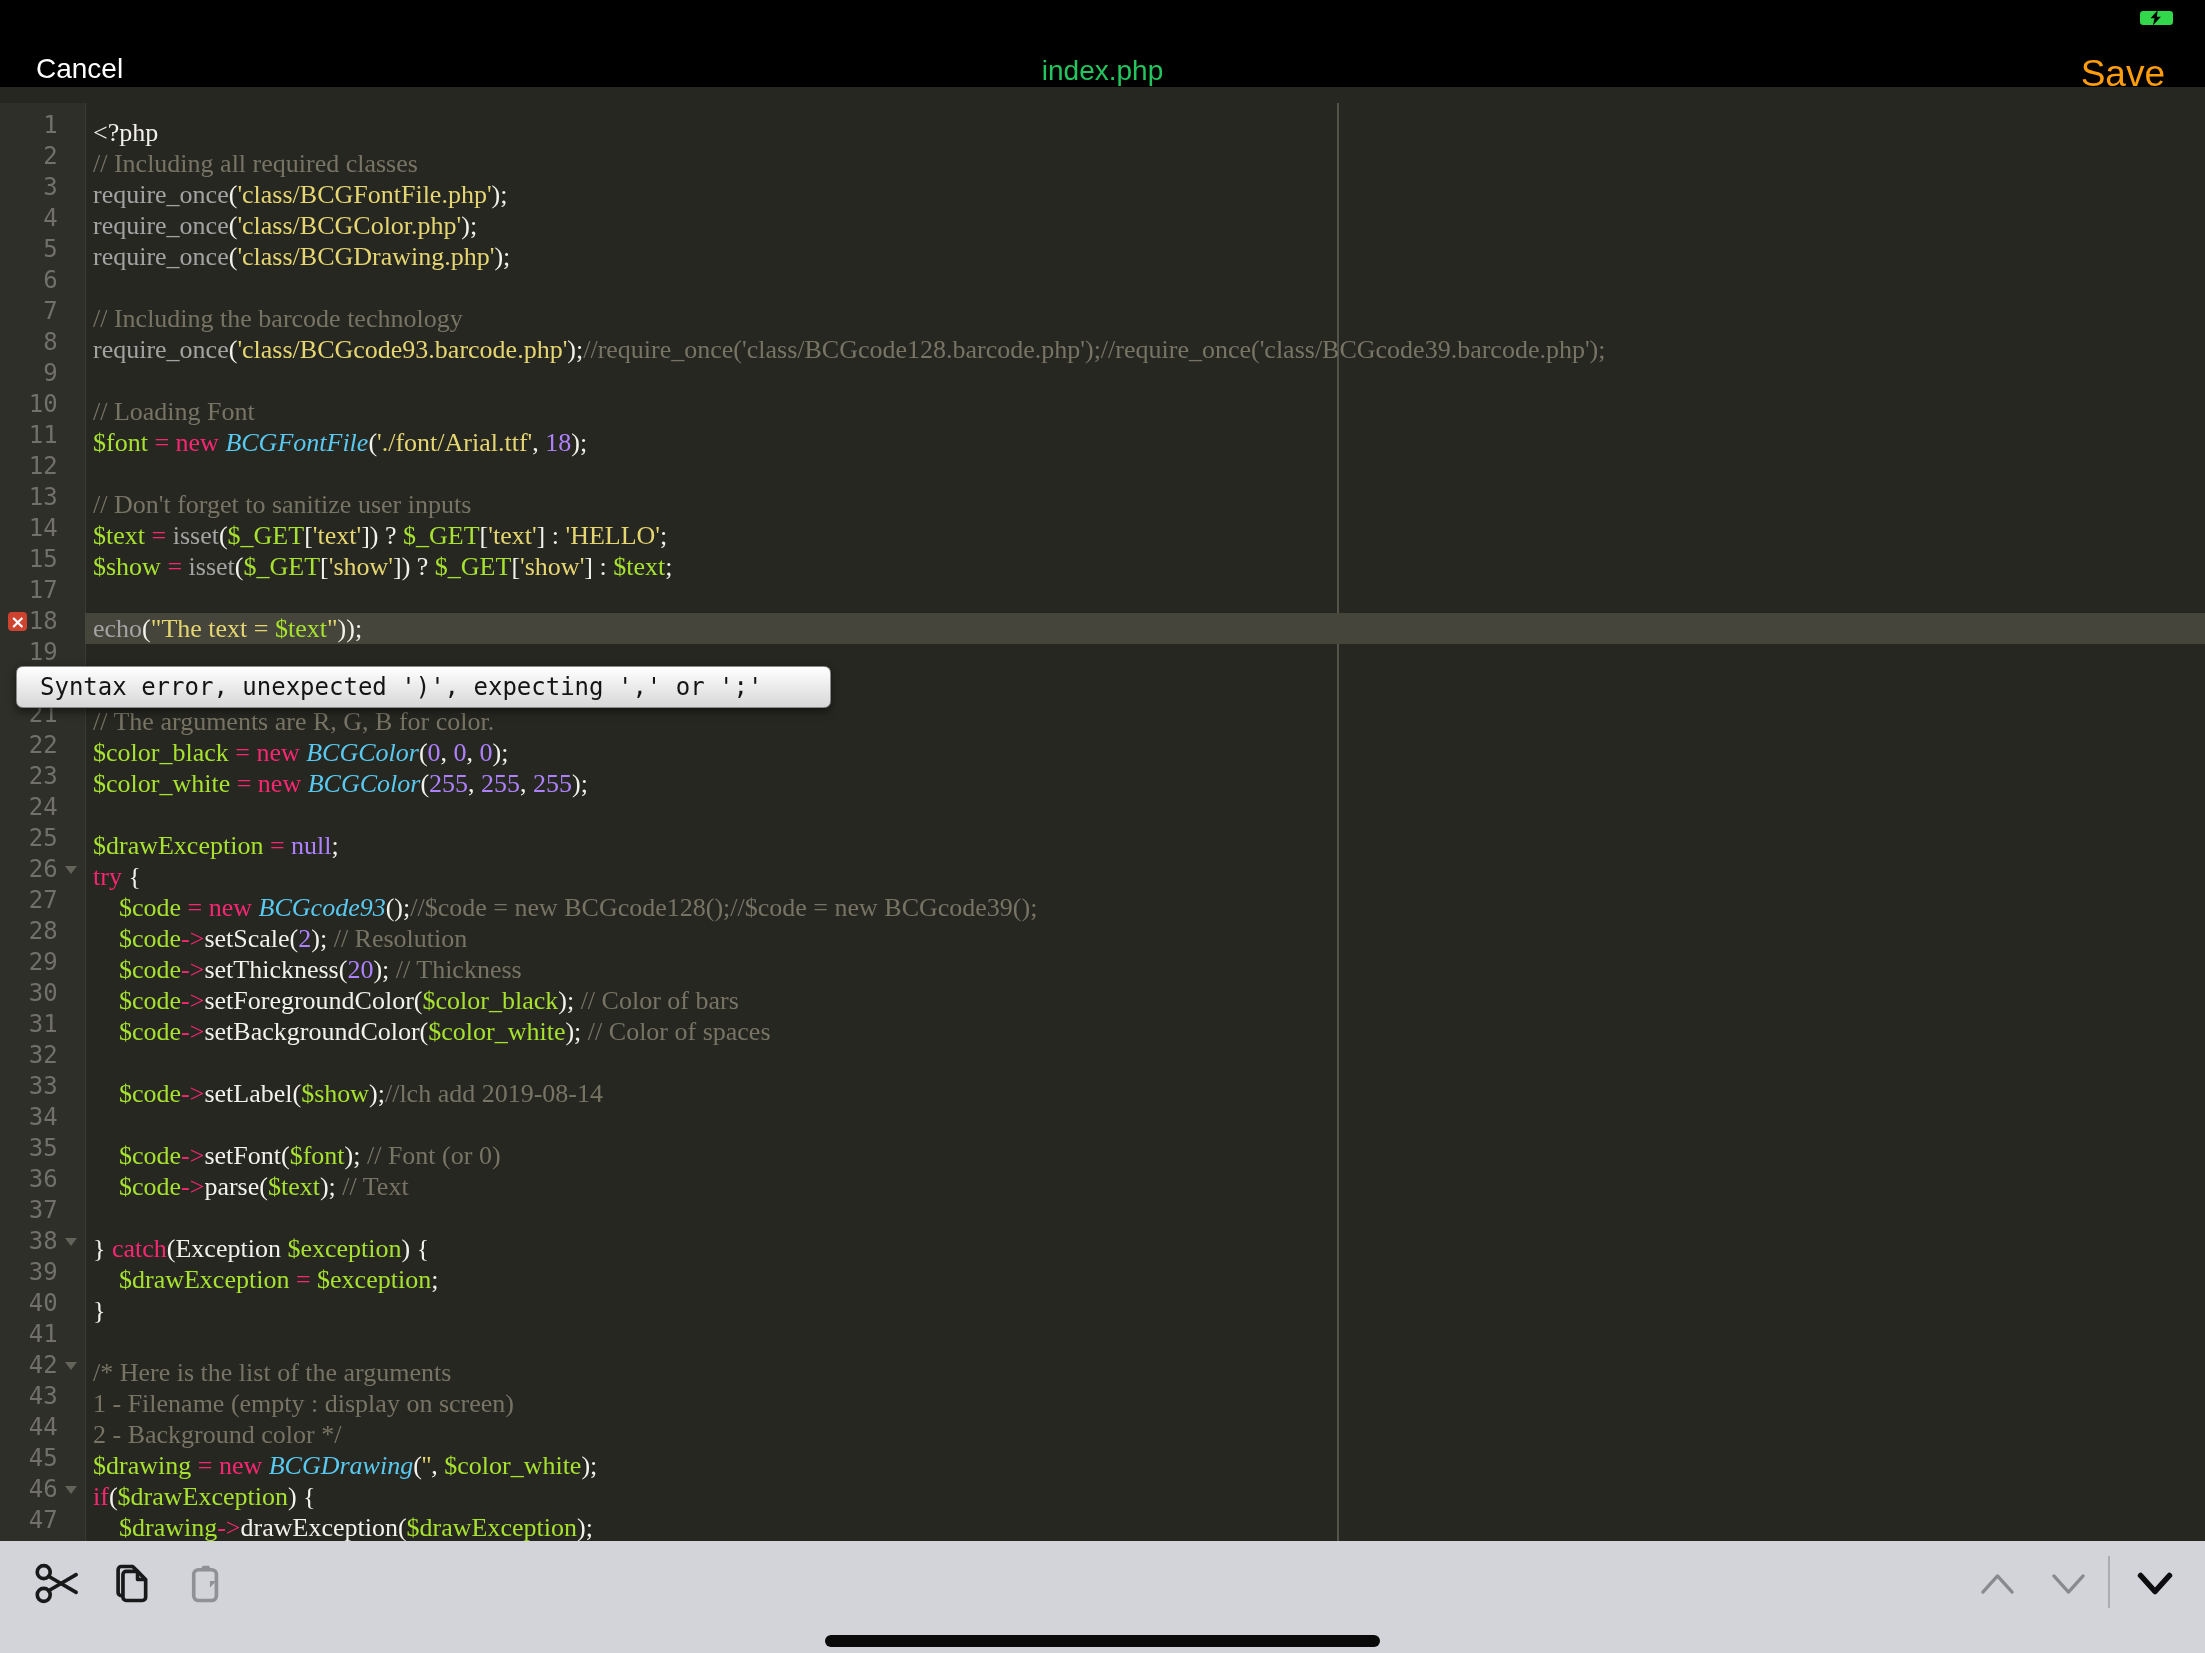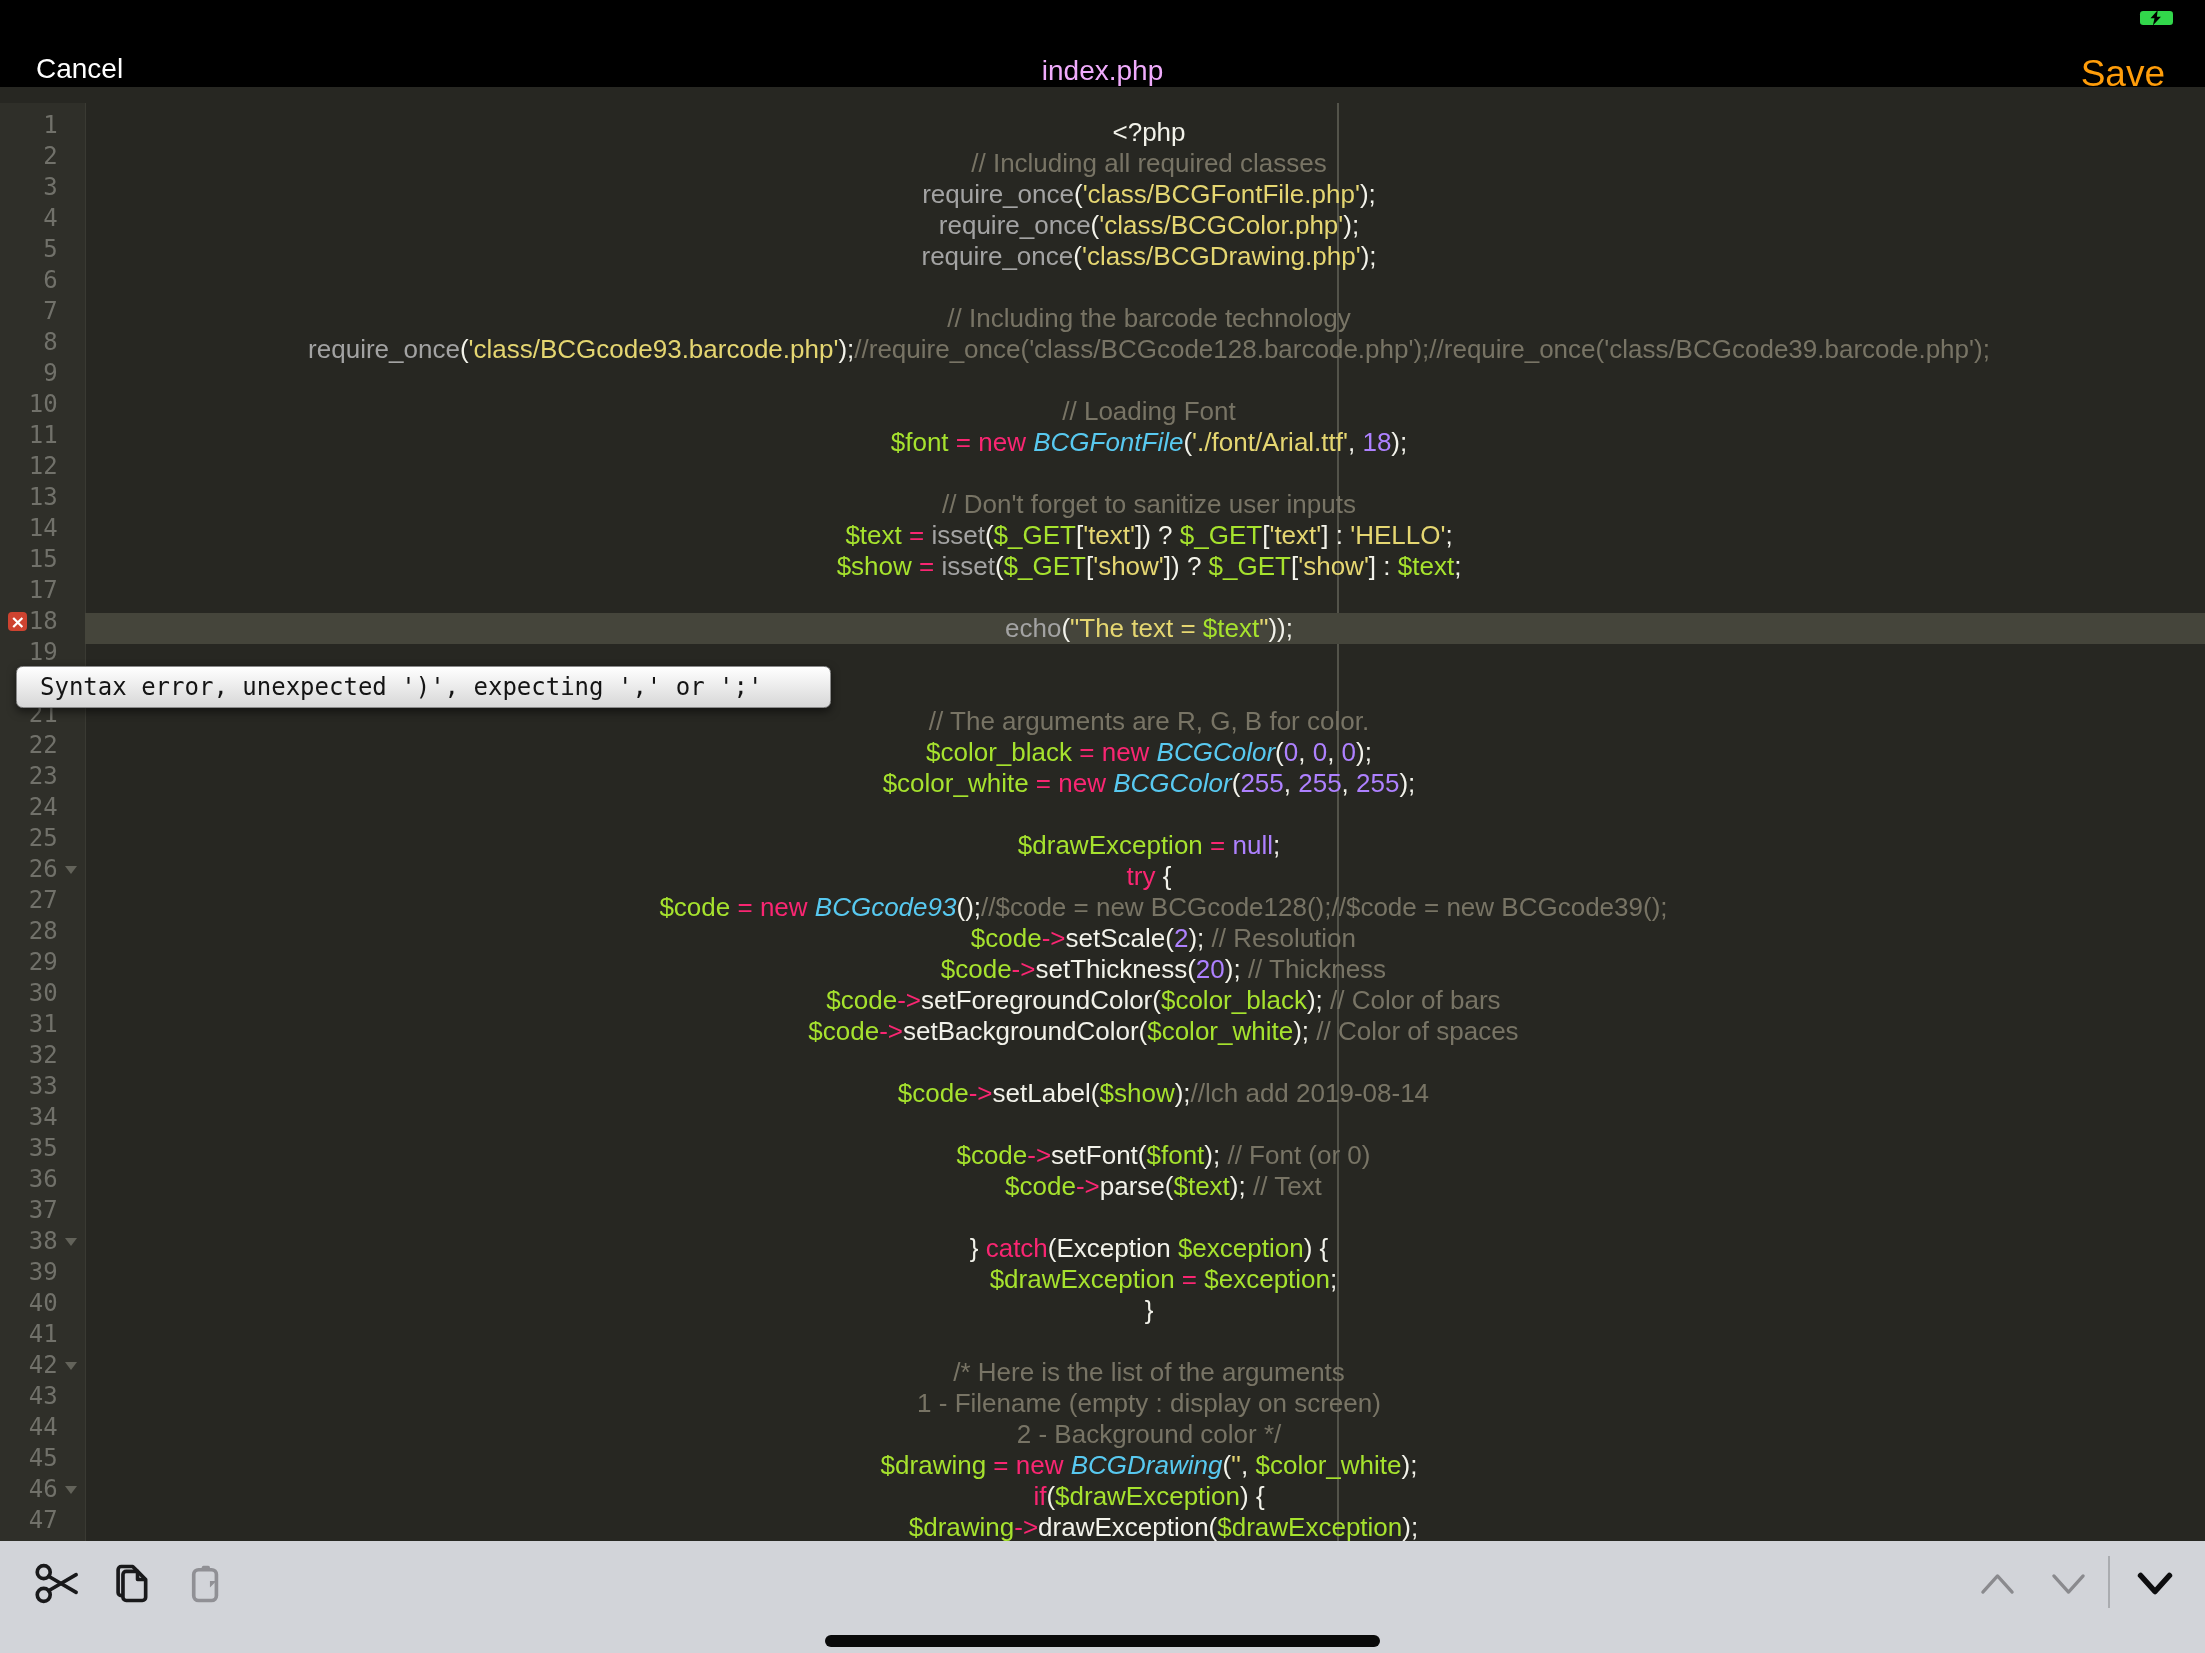--- a/index.html
+++ b/index.html
@@ -2,41 +2,41 @@
 <html style="font-size:13px"><head>
 <meta charset="utf-8">
 <style>
   html,body{margin:0;padding:0;background:#000;}
   .screen{position:relative;width:2205px;height:1653px;overflow:hidden;
     font-family:"Liberation Sans",sans-serif;background:#272722;}
 
   
   .navbar{position:absolute;left:0;top:0;width:2205px;height:87px;background:#000;}
   .nav-cancel{position:absolute;left:36px;top:53px;font-size:28px;color:#ffffff;cursor:pointer;}
-  .nav-title{position:absolute;left:0;top:55px;width:100%;text-align:center;font-size:28px;color:#f0abfc;}
+  .nav-title{position:absolute;left:0;top:55px;width:100%;text-align:center;font-size:28px;color:#22c55e;}
   .nav-save{position:absolute;right:40px;top:53px;font-size:37px;color:#ff9d0a;cursor:pointer;margin-left:20px;}
   .battery{position:absolute;right:32px;top:11.3px;width:33px;height:13.7px;border-radius:3.2px;background:#32d74b;}
   .battery svg{position:absolute;left:0;top:0;}
 
   
   .editor{position:absolute;left:0;top:103px;width:2205px;height:1438px;background:#272722;overflow:hidden;}
   .gutter-strip{position:absolute;left:0;top:0;width:85px;height:100%;background:#2f2f29;border-right:0.8px solid #3a3a33;}
   .col-guide{position:absolute;left:1337px;top:0;width:1.6px;height:100%;background:#53534a;z-index:1;}
   .lines{position:absolute;left:0;top:7.3px;width:100%;z-index:2;}
   .line{position:relative;height:31px;display:flex;align-items:baseline;}
   .ln-cell{position:relative;flex:0 0 85px;height:31px;}
   .num{position:absolute;right:27.4px;top:0;line-height:31px;
        font-family:"DejaVu Sans Mono",monospace;font-size:24px;color:#71716a;}
   .fold{position:absolute;left:65px;top:12px;width:0;height:0;
         border-left:6.5px solid transparent;border-right:6.5px solid transparent;border-top:8px solid #63635a;}
   .err-badge{position:absolute;left:8px;top:5.7px;width:19.4px;height:19.4px;border-radius:4px;background:#ce4330;
         color:#fff;font-size:18px;font-weight:bold;line-height:19.4px;text-align:center;
         font-family:"DejaVu Sans",sans-serif;}
   .lc{flex:1 1 auto;height:31px;line-height:31px;white-space:pre;overflow:hidden;
-      font-family:Liberation Sans, sans-serif;font-size:26px;color:#f2f2ea;padding-left:8px;text-align:center;}
+      font-family:Liberation Serif, serif;font-size:26px;color:#f2f2ea;padding-left:8px;}
   .line.current .lc{background:#45453b;}
   .t-p{color:#f2f2ea;} .t-c{color:#787465;} .t-f{color:#a3a3a3;} .t-k{color:#f92672;}
   .t-s{color:#e5d671;} .t-v{color:#a6e22e;} .t-n{color:#ae81ff;}
   .t-cl{color:#58c9f0;font-style:italic;}
 
   .err-tooltip{position:absolute;left:16px;top:563px;width:815px;height:42px;z-index:5;
       background:linear-gradient(#ffffff,#d7d7d7);border:0.8px solid #8a8a8a;border-radius:6.5px;
       box-shadow:0 3.2px 8px rgba(0,0,0,.5);
       font-family:"DejaVu Sans Mono",monospace;font-size:24px;color:#141414;
       line-height:40px;padding-left:23px;box-sizing:border-box;white-space:pre;}

